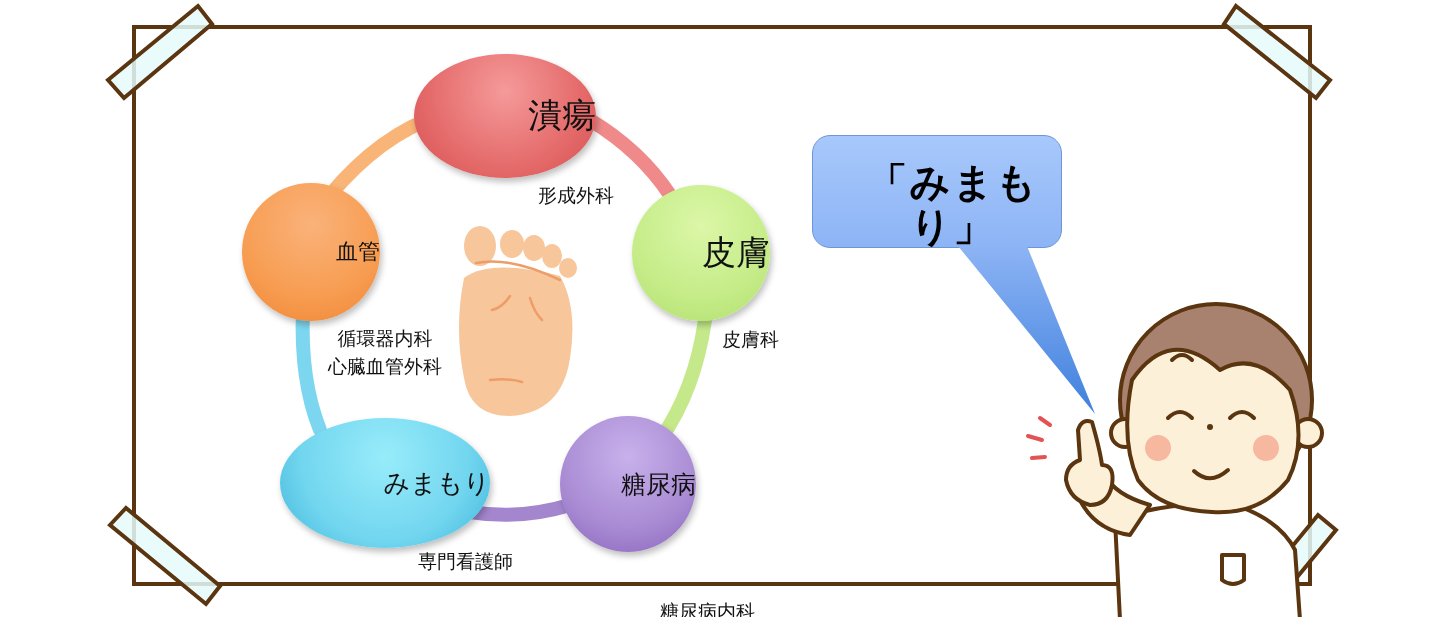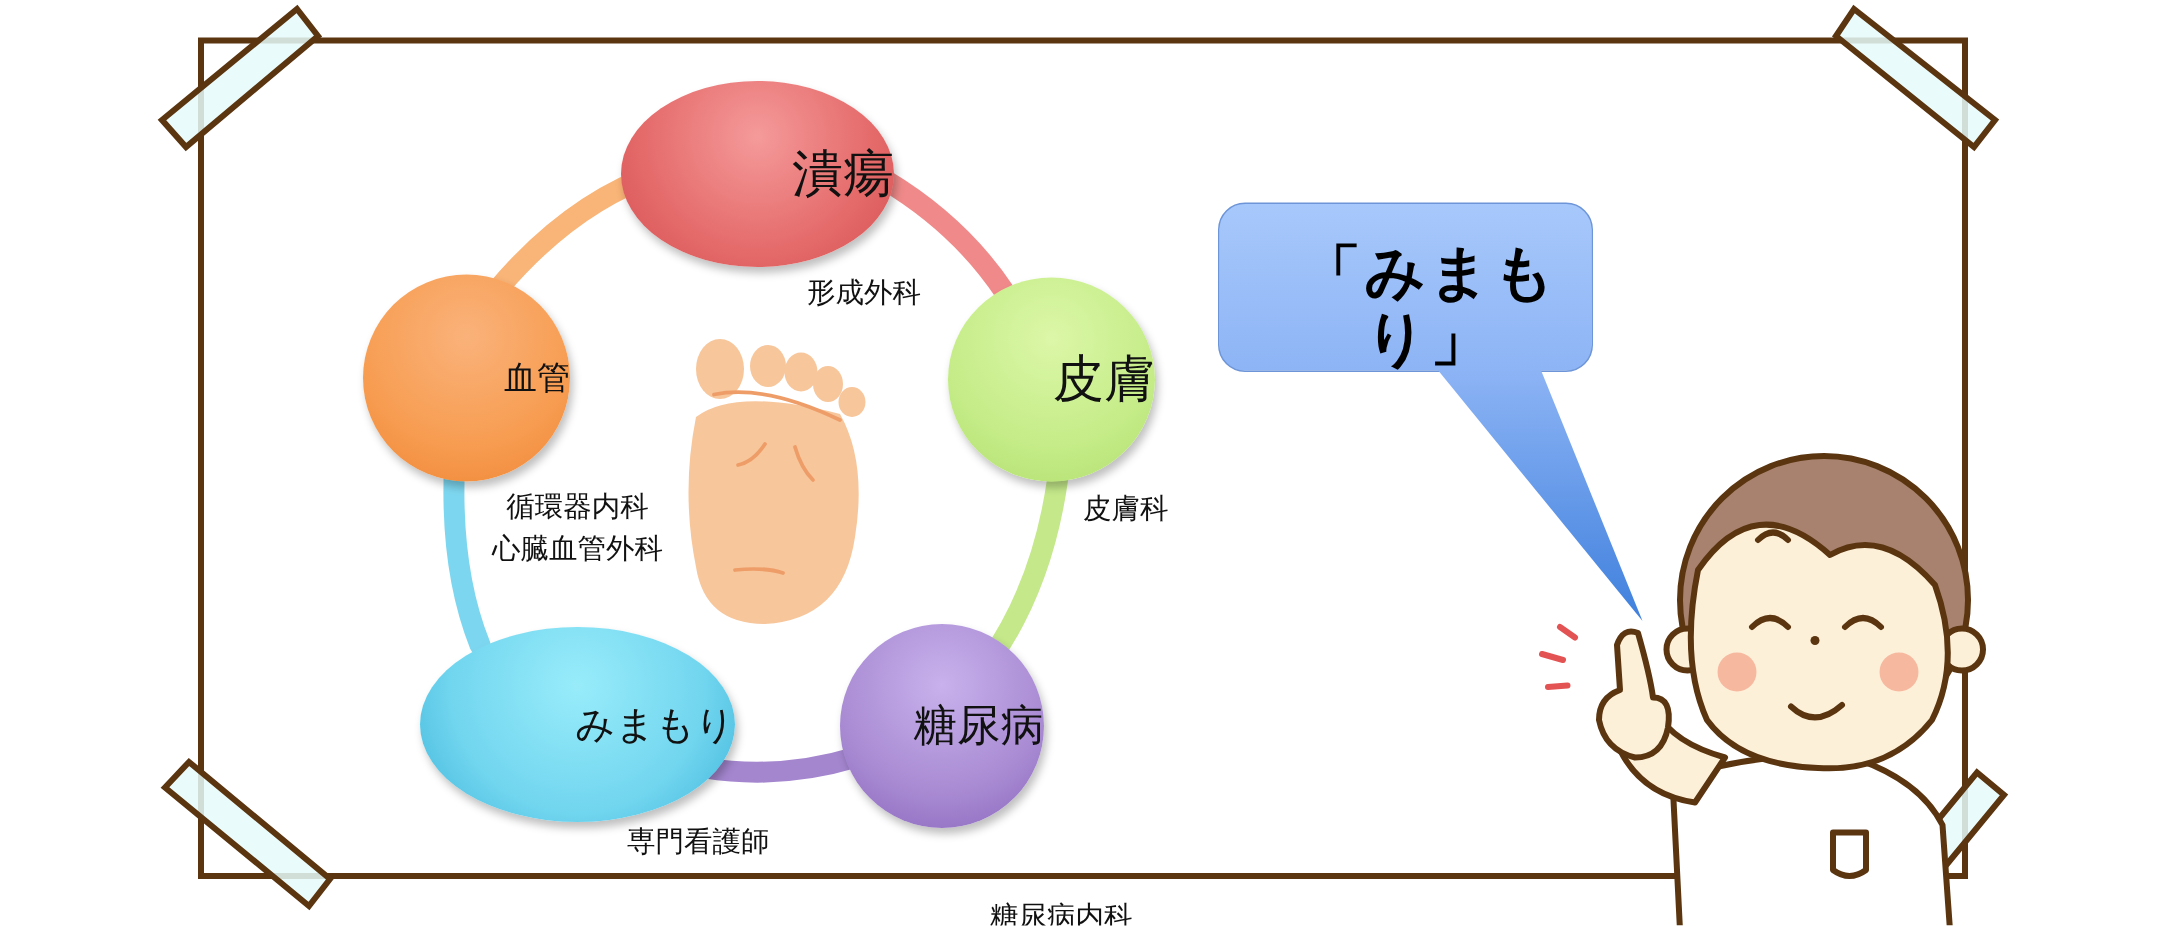--- a/index.html
+++ b/index.html
@@ -40,21 +40,21 @@
 <div class="node" style="left:414px;top:54px;width:182px;height:124px;background:radial-gradient(circle at 50% 30%, #f59a9a, #e56b6b 60%, #d65050);font-size:34px;">
   <span>潰瘍</span>
 </div>
 <div class="lbl" style="left:504px;top:181px;margin-left:34px;">形成外科</div>
 
 <div class="node" style="left:632px;top:185px;width:138px;height:136px;background:radial-gradient(circle at 50% 30%, #dcf7a8, #c5ec88 60%, #b2e070);font-size:34px;">
   <span>皮膚</span>
 </div>
 <div class="lbl" style="left:722px;top:325px;">皮膚科</div>
 
-<div class="node" style="left:560px;top:416px;width:136px;height:136px;background:radial-gradient(circle at 50% 30%, #c8b1ec, #a98bd3 60%, #8a66bd);font-size:29px;">
+<div class="node" style="left:560px;top:416px;width:136px;height:136px;background:radial-gradient(circle at 50% 30%, #c8b1ec, #a98bd3 60%, #8a66bd);font-size:25px;">
   <span>糖尿病</span>
 </div>
 <div class="lbl" style="left:660px;top:550px;margin-top:47px;">糖尿病内科</div>
 
 <div class="node" style="left:280px;top:418px;width:210px;height:130px;background:radial-gradient(circle at 50% 30%, #98ecfa, #72d6ef 60%, #3fb5db);font-size:26px;">
   <span>みまもり</span>
 </div>
 <div class="lbl" style="left:418px;top:547px;">専門看護師</div>
 
 <div class="node" style="left:242px;top:183px;width:138px;height:138px;background:radial-gradient(circle at 50% 30%, #fab27a, #f79d52 60%, #f08635);font-size:22px;">

